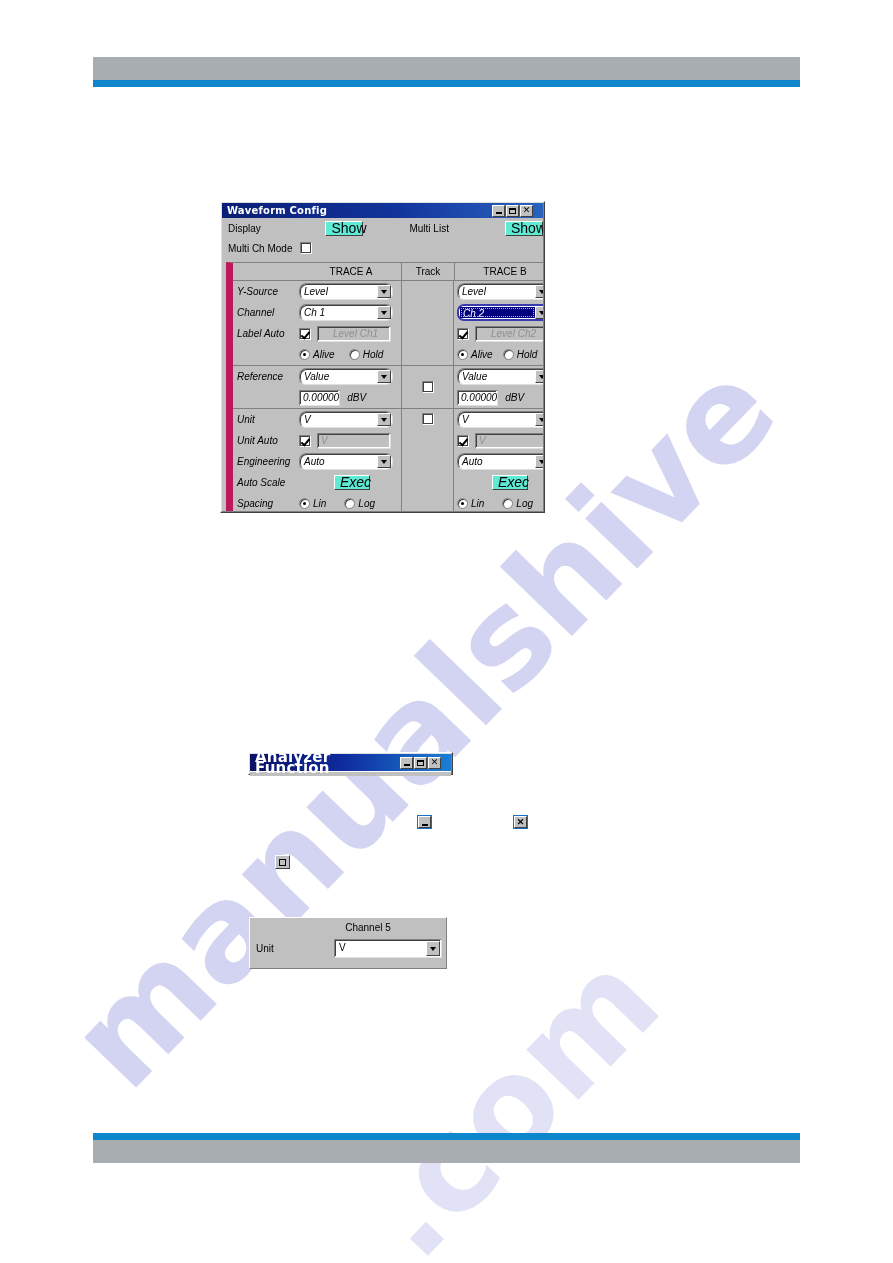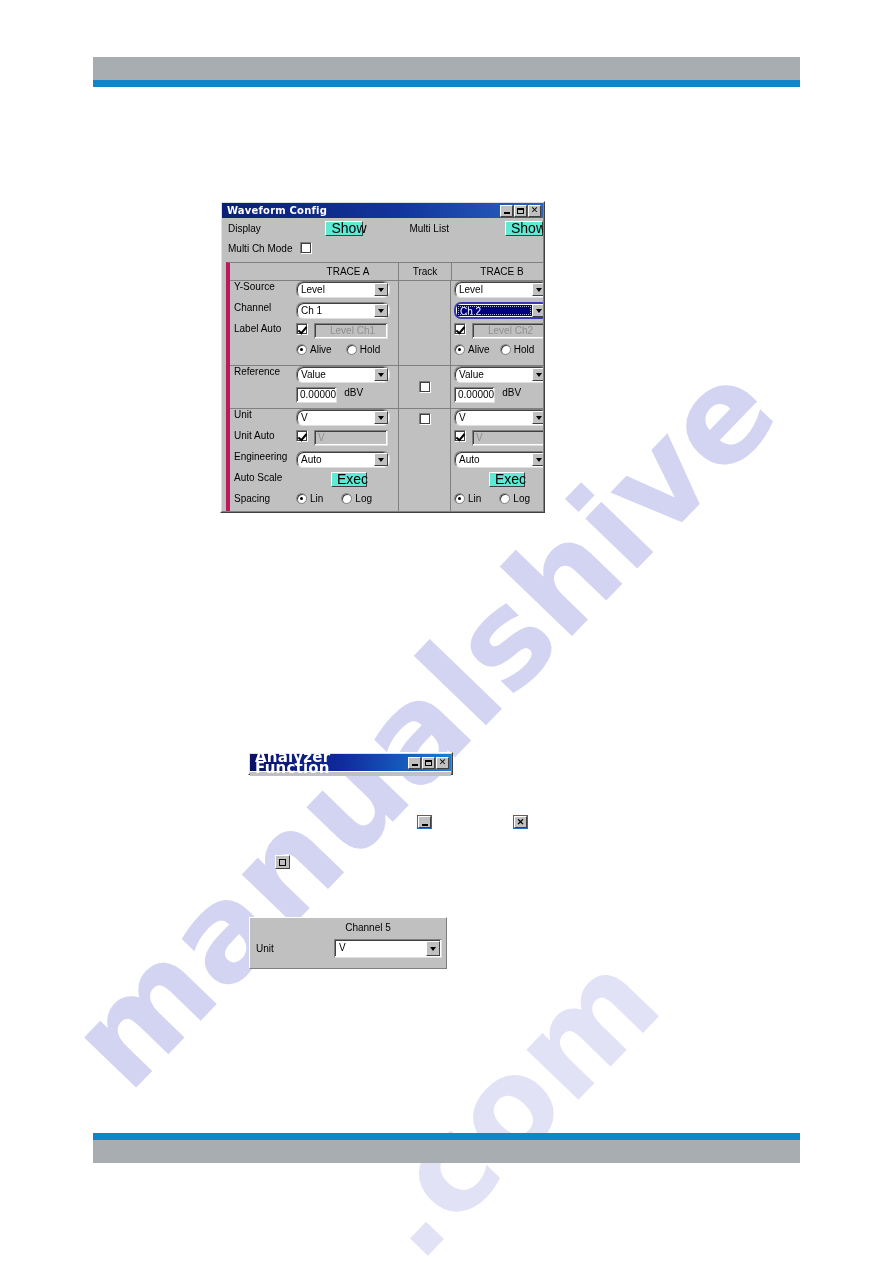--- a/index.html
+++ b/index.html
@@ -81,21 +81,21 @@
     border-bottom: 1px solid #808080;
     height: 100%;
     box-sizing: border-box;
   }
 
   .titlebar {
     height: 15px;
     background: linear-gradient(to right, #0a1f75 0%, #12359c 55%, #2a63c0 100%);
     display: flex;
     align-items: center;
-    padding: 0 2px 0 5px;
+    padding: 0 10px 0 5px;
     box-sizing: border-box;
   }
   .titlebar-text {
     color: #ffffff;
     font-size: 10px;
     font-weight: bold;
     font-family: "DejaVu Sans", sans-serif;
     letter-spacing: .2px;
     flex: 1;
     line-height: 11px;
@@ -290,21 +290,21 @@
     background: #000;
   }
 
   
   .tbl {
     position: absolute;
     left: 4px;
     top: 44px;
     width: 347px;
     border-top: 1px solid #808080;
-    border-left: 4px solid #be185d;
+    border-left: 7px solid #be185d;
     box-sizing: border-box;
   }
   .tbl-row {
     display: flex;
     border-bottom: 1px solid #808080;
     box-sizing: border-box;
   }
   .cell-lbl  { width: 68px; padding-left: 4px; box-sizing: border-box; }
   .cell-a    { width: 100px; box-sizing: border-box; }
   .cell-trk  { width: 54px; box-sizing: border-box;
@@ -315,24 +315,25 @@
     display: flex;
     border-bottom: 1px solid #808080;
     border-right: 1px solid #808080;
   }
   .sec-left { width: 169px; border-right: 1px solid #808080; box-sizing: border-box; }
   .sec-trk  { width: 52px; border-right: 1px solid #808080; box-sizing: border-box;
               display: flex; align-items: flex-start; justify-content: center; }
   .sec-right{ width: 100px; box-sizing: border-box; }
   .srow {
     display: flex;
-    align-items: flex-start;
+    align-items: center;
     height: 21px;
     padding-left: 4px;
     box-sizing: border-box;
+    font-style: italic;
   }
   .srow .lbl { width: 62px; flex: none; }
   .srow .fld { width: 94px; flex: none; border-radius: 7px; }
   .hdr-row {
     height: 17px;
     display: flex;
     align-items: center;
     justify-content: center;
     font-size: 10px;
   }

